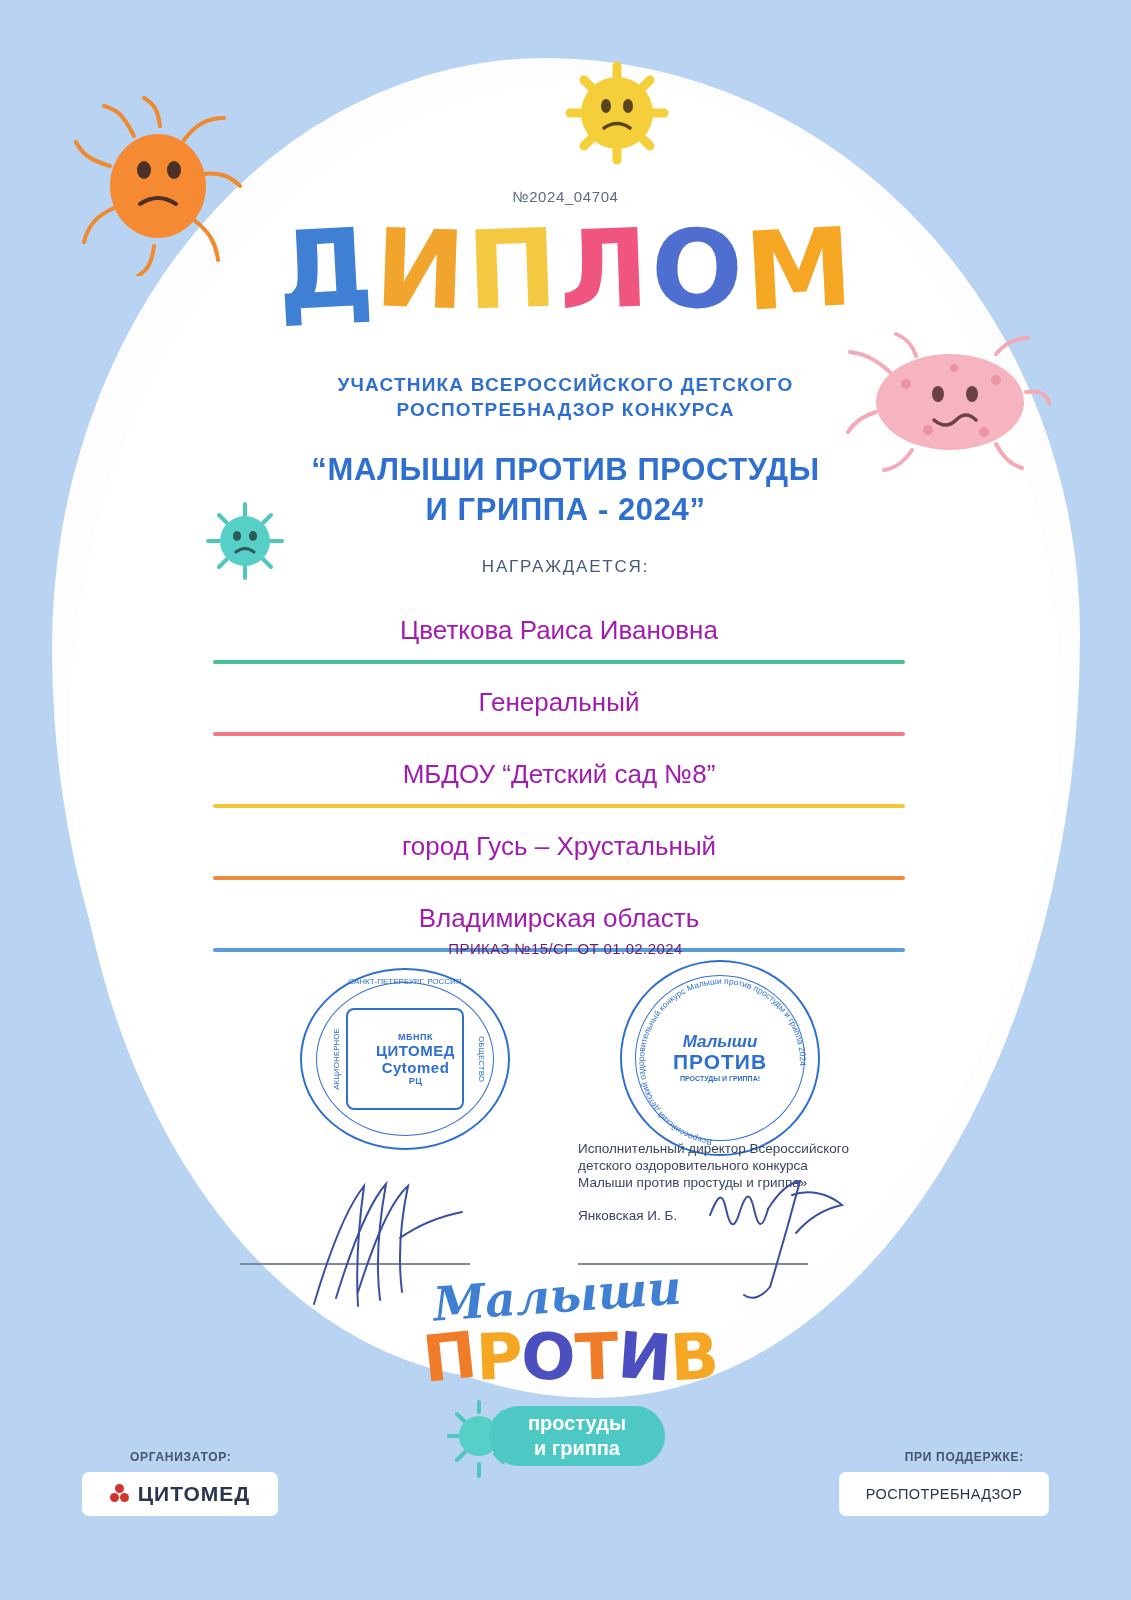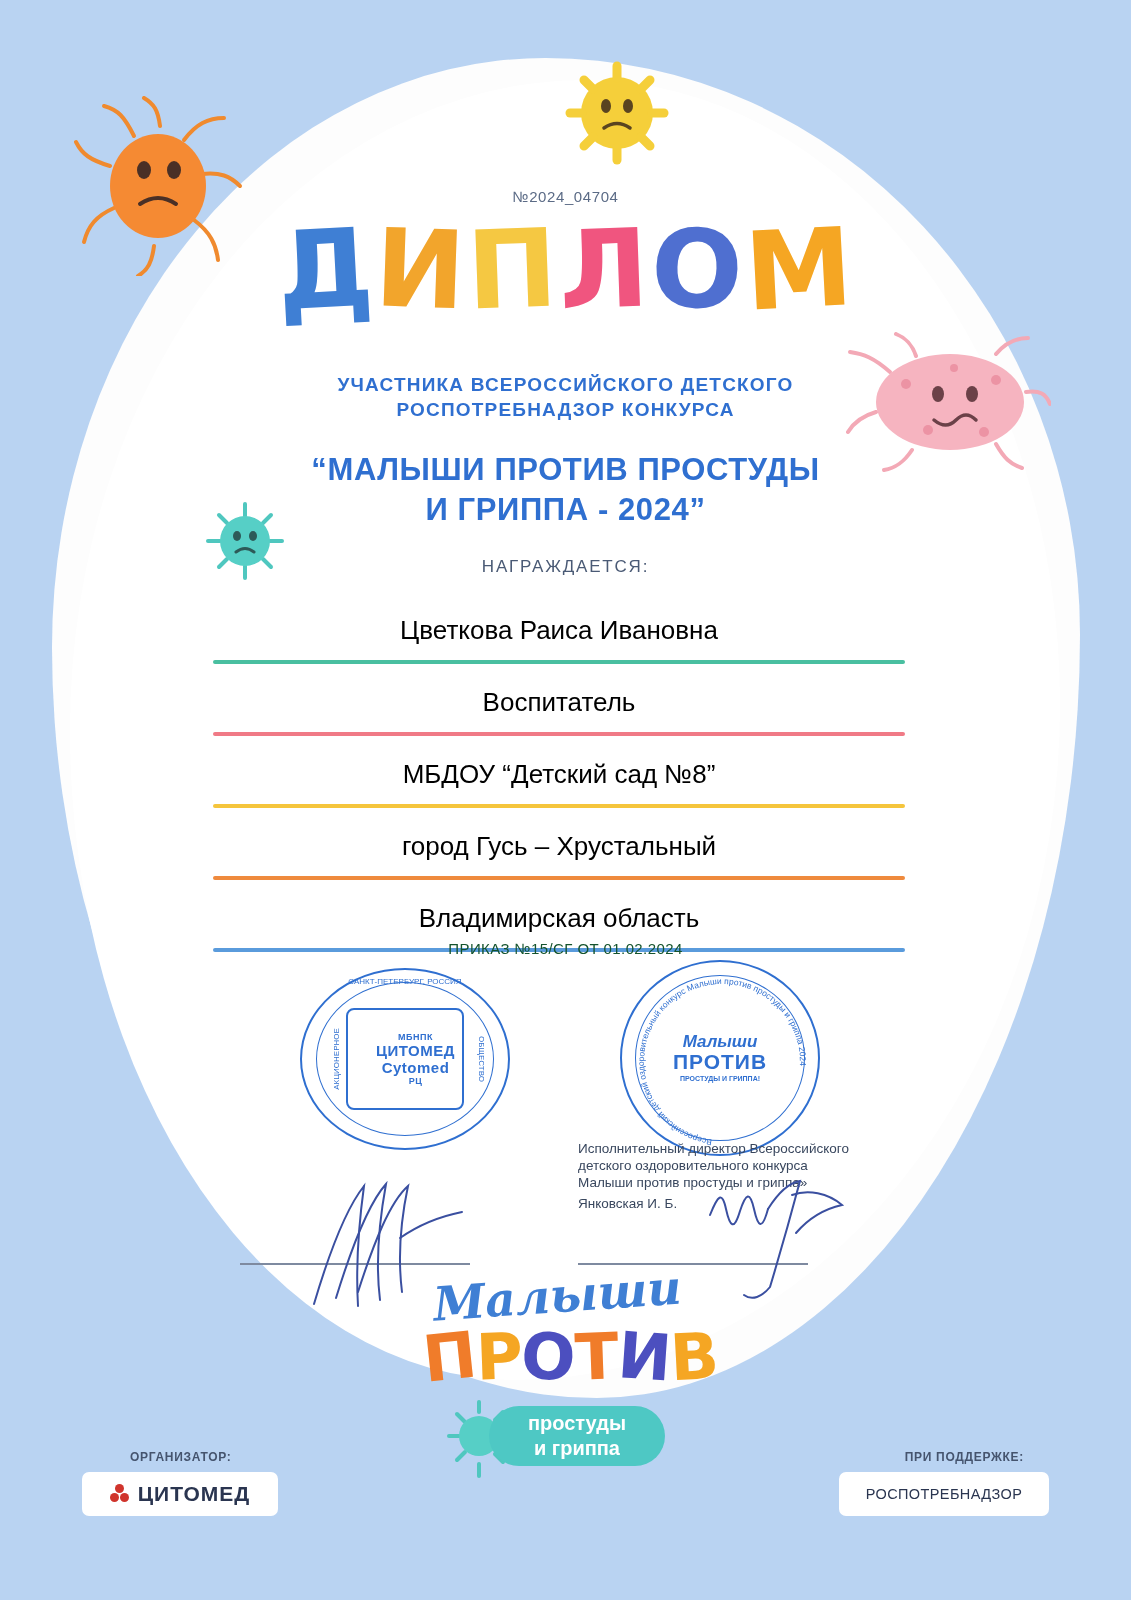--- a/index.html
+++ b/index.html
@@ -112,41 +112,41 @@
   .fields {
     position: absolute;
     left: 213px;
     top: 600px;
     width: 692px;
   }
   .field { position: relative; height: 72px; }
   .field .val {
     text-align: center;
     font-size: 26px;
-    color: #000000;
+    color: #a21caf;
     line-height: 60px;
     height: 60px;
   }
   .rule {
     height: 4px;
     border-radius: 3px;
     width: 100%;
   }
   .rule.green  { background: #49bfa0; }
   .rule.pink   { background: #f07a86; }
   .rule.yellow { background: #f5c53c; }
   .rule.orange { background: #ef8a3d; }
   .rule.blue   { background: #5a9bdc; }
 
   .order {
     position: absolute;
     top: 940px;
     width: 100%;
     text-align: center;
-    color: #14532d;
+    color: #701a75;
     font-size: 15px;
     letter-spacing: 0.4px;
   }
 
   
   .stamp {
     position: absolute;
     border-radius: 50%;
     border: 2px solid #2f6fd0;
     color: #2f6fd0;
@@ -375,21 +375,21 @@
   </div>
 
   <div class="awarded-to">НАГРАЖДАЕТСЯ:</div>
 
   <div class="fields">
     <div class="field">
       <div class="val">Цветкова Раиса Ивановна</div>
       <div class="rule green"></div>
     </div>
     <div class="field">
-      <div class="val">Воспитатель</div>
+      <div class="val">Генеральный</div>
       <div class="rule pink"></div>
     </div>
     <div class="field">
       <div class="val">МБДОУ “Детский сад №8”</div>
       <div class="rule yellow"></div>
     </div>
     <div class="field">
       <div class="val">город Гусь – Хрустальный</div>
       <div class="rule orange"></div>
     </div>
@@ -429,21 +429,21 @@
       <div class="l2">ПРОТИВ</div>
       <div class="l3">ПРОСТУДЫ И ГРИППА!</div>
     </div>
   </div>
 
 
   <div class="sigblock sig-right">
     <div>Исполнительный директор Всероссийского</div>
     <div>детского оздоровительного конкурса</div>
     <div>Малыши против простуды и гриппа»</div>
-    <div style="margin-top:4px;">Янковская И. Б.</div>
+    <div style="margin-top:16px;">Янковская И. Б.</div>
   </div>
 
   <div class="sig-line sl-left"></div>
   <div class="sig-line sl-right"></div>
 
   <svg class="scribble" style="left:300px;top:1180px;" width="200" height="140">
     <g stroke="#3a4fa0" stroke-width="2" fill="none" stroke-linecap="round">
       <path d="M14 124 C30 70 48 26 64 6 C58 50 56 92 58 126"></path>
       <path d="M36 118 C52 66 68 24 86 4 C78 48 76 88 80 120"></path>
       <path d="M58 112 C74 62 90 22 108 6 C100 44 98 80 102 112"></path>

